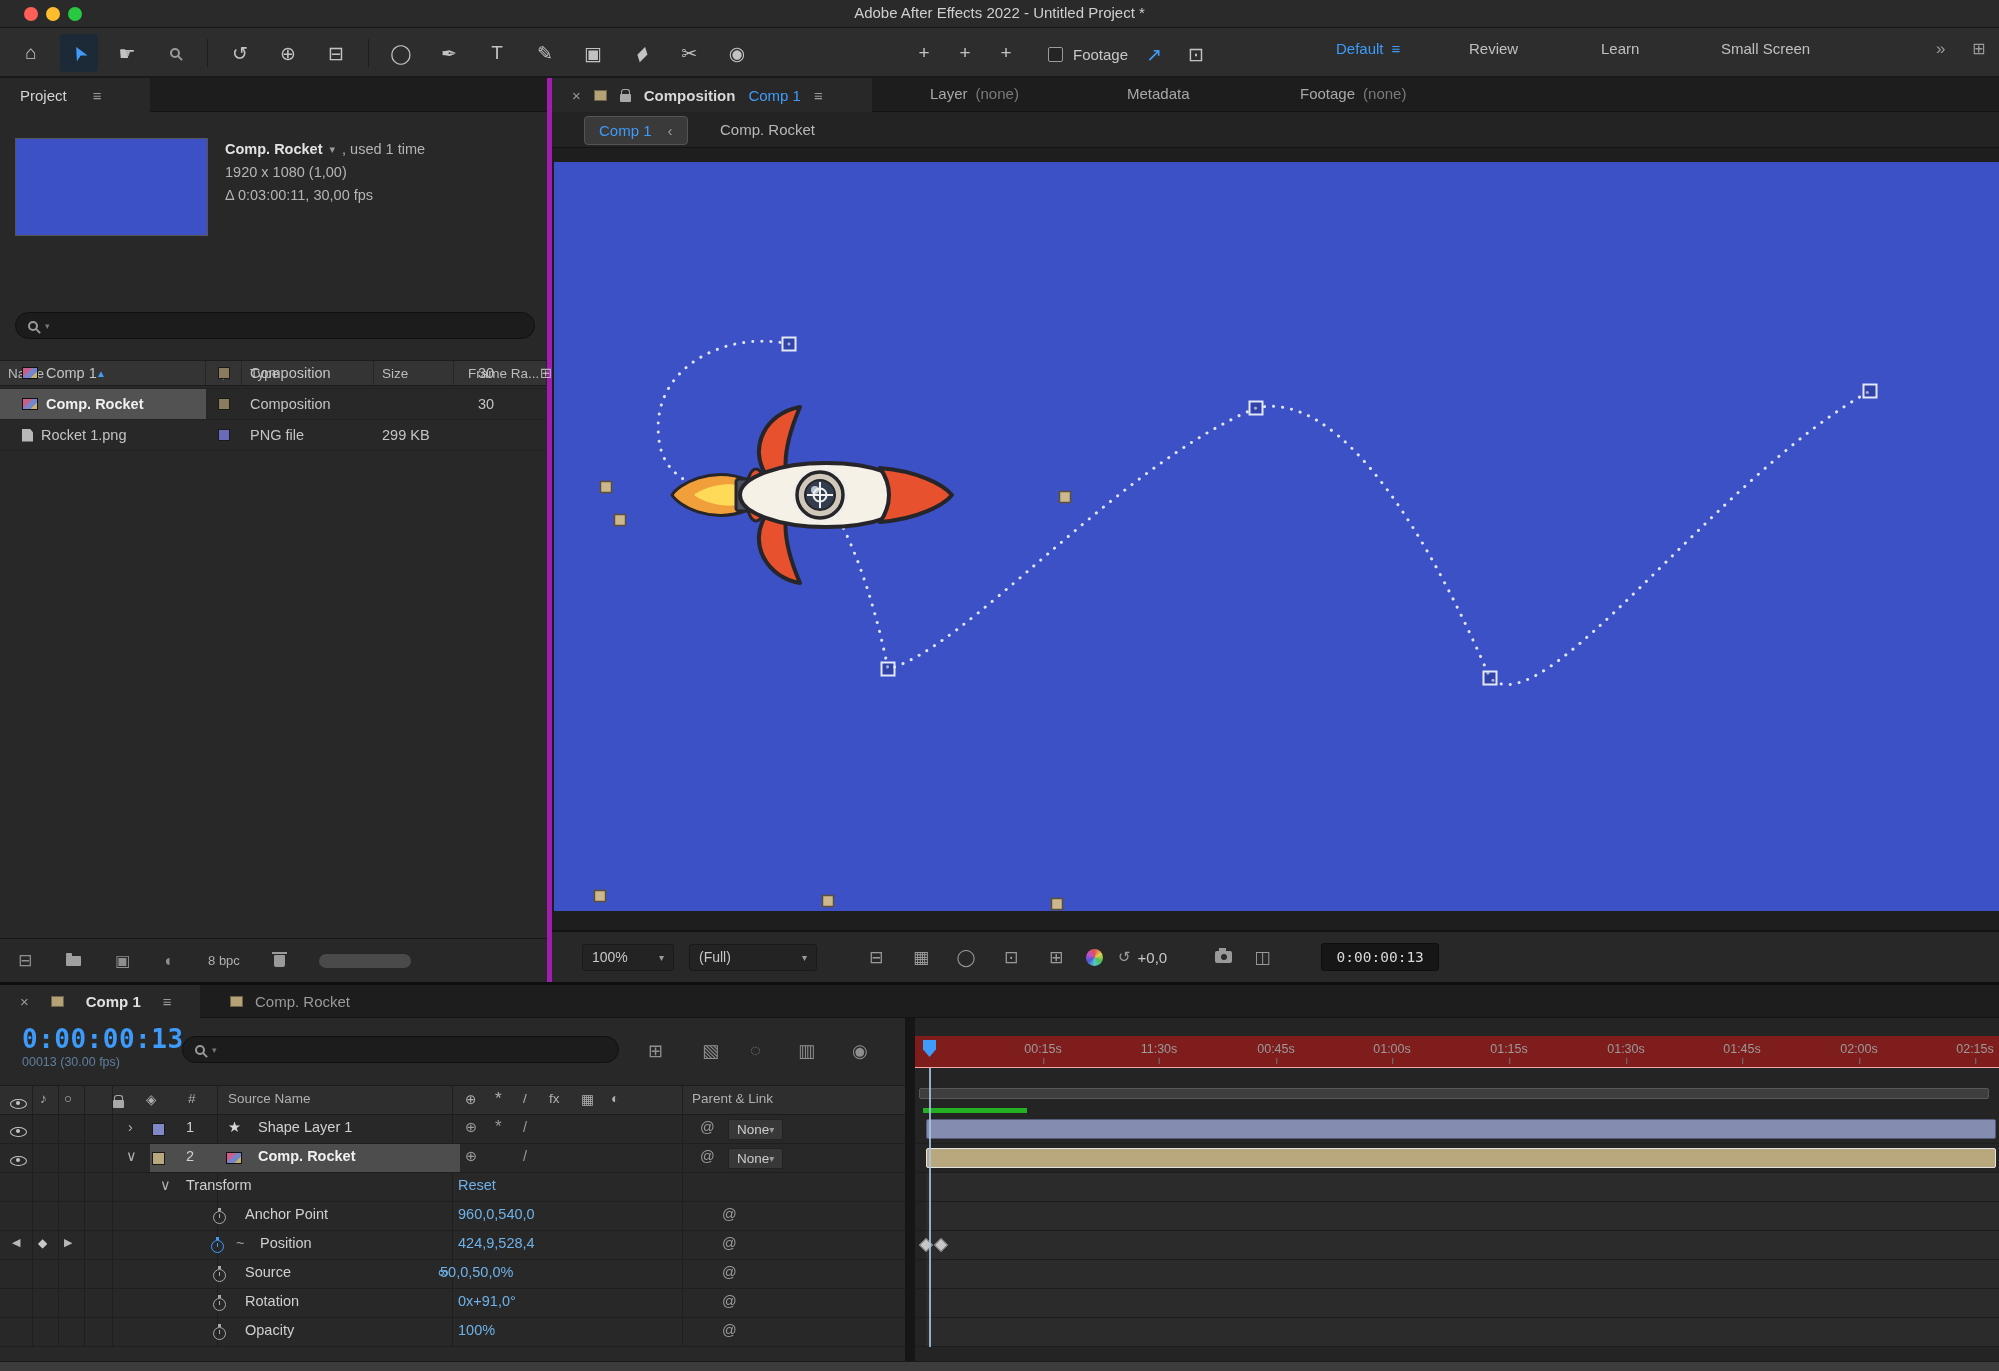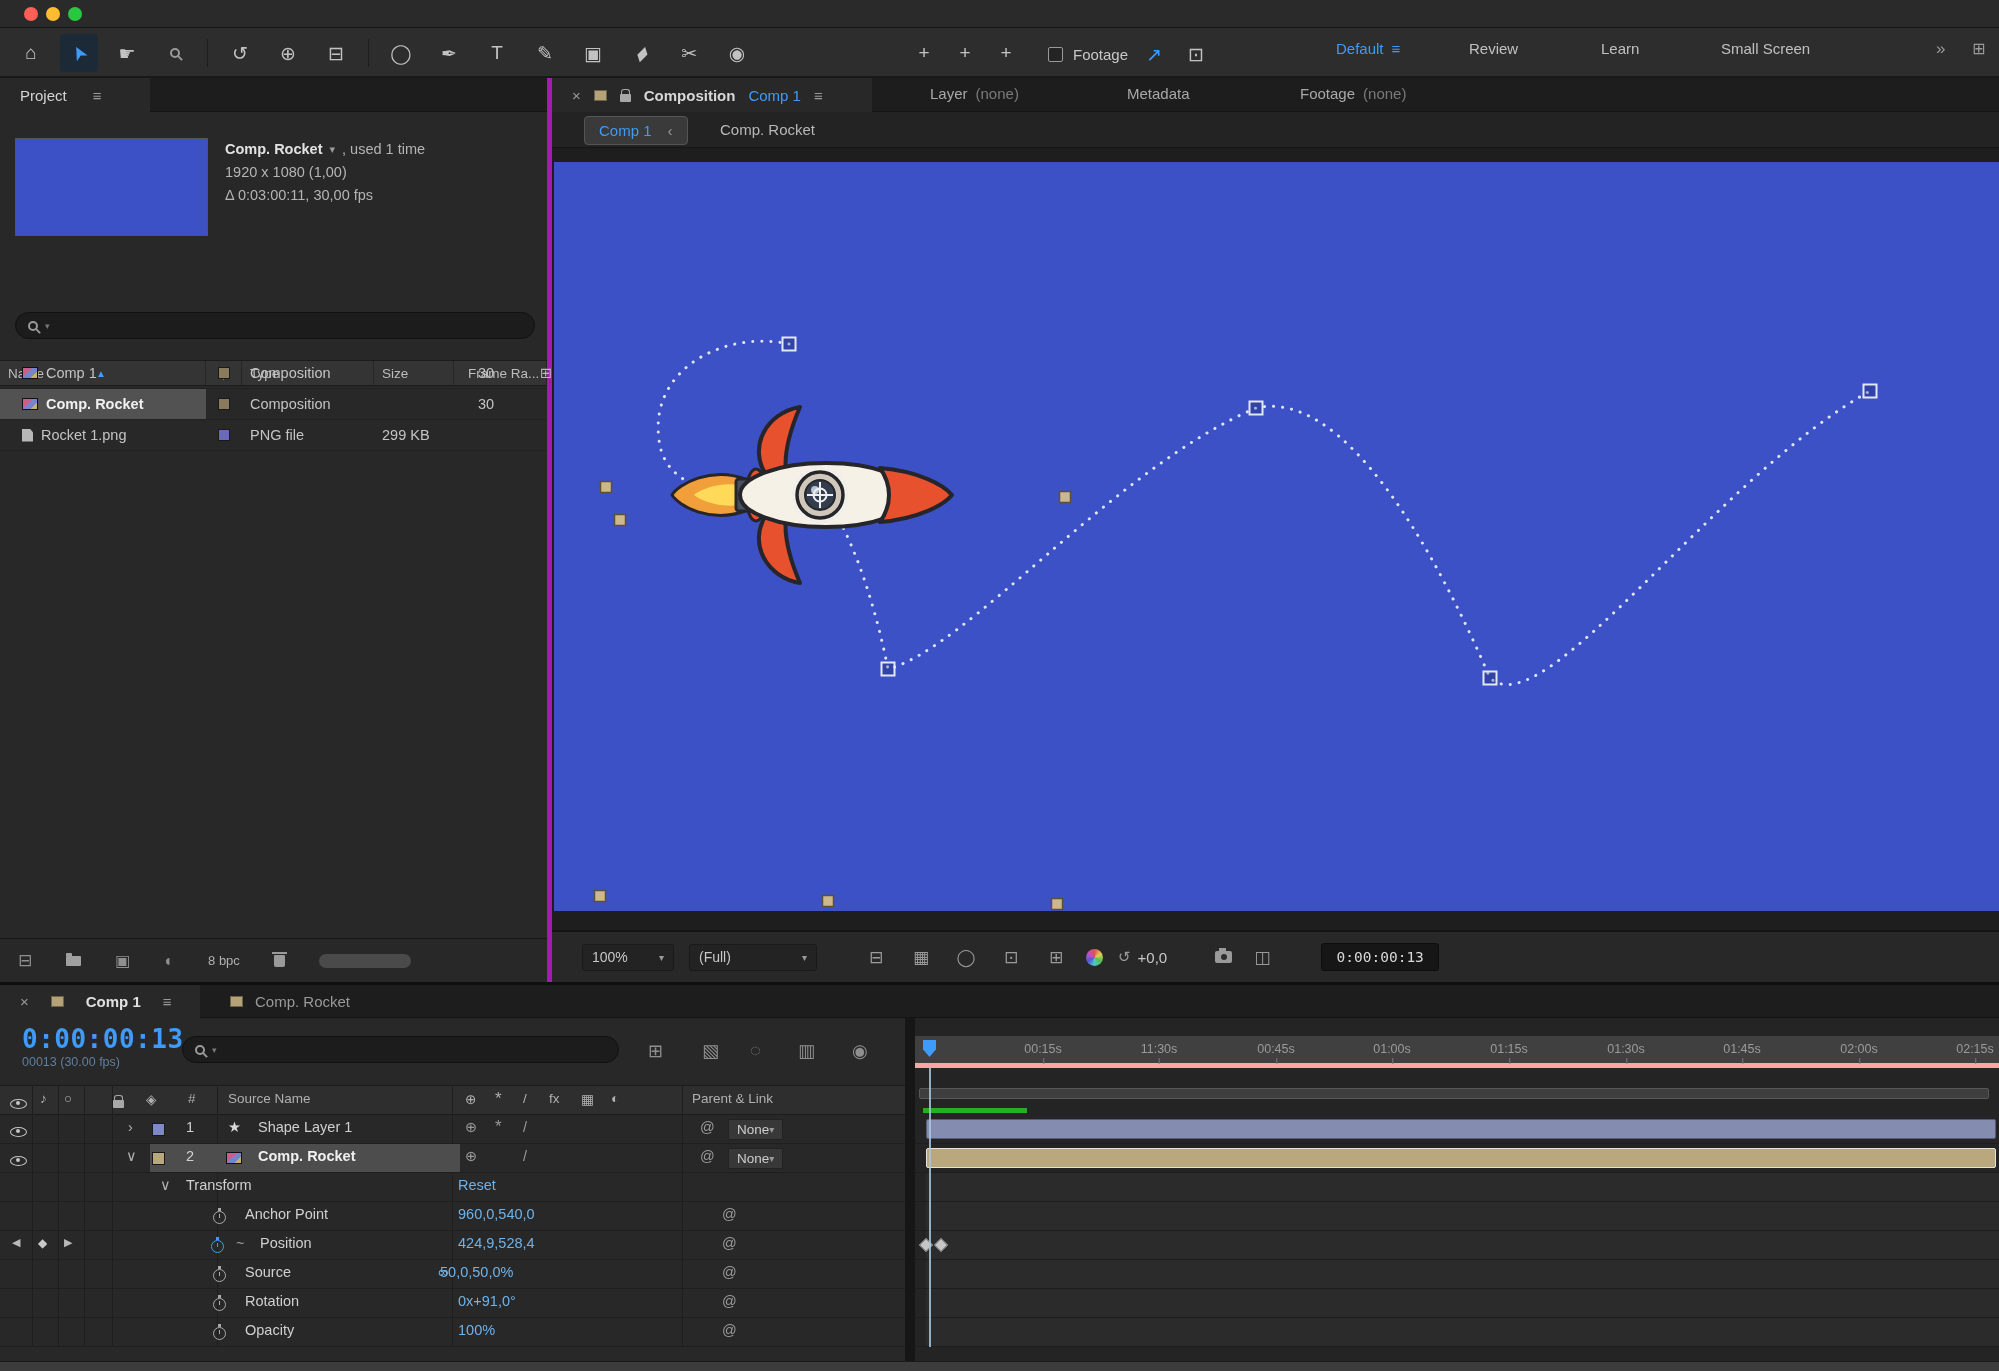--- a/index.html
+++ b/index.html
@@ -86,21 +86,21 @@
   .t-tab1{position:absolute;left:0;top:0;width:200px;height:33px;background:#282828;display:flex;align-items:center;gap:22px;padding-left:20px;color:#e0e0e0}
   .t-tab2{position:absolute;left:230px;top:0;height:33px;display:flex;align-items:center;gap:12px;color:#9a9a9a}
   .t-left{position:absolute;left:0;top:33px;width:905px;bottom:0;background:#282828}
   .t-right{position:absolute;left:915px;top:33px;right:0;bottom:0;background:#242424}
   .t-div{position:absolute;left:905px;top:33px;width:10px;bottom:0;background:#161616}
   .tc-big{color:var(--accent-blue);font-size:26px;font-weight:bold;font-family:"DejaVu Sans Mono",monospace;letter-spacing:.5px}
   .tc-sub{color:#5f7f9f;font-size:12.5px;margin-top:1px}
   .t-colhead{position:absolute;left:0;top:67px;right:0;height:30px;background:#2e2e2e;border-top:1px solid #1b1b1b;border-bottom:1px solid #1b1b1b;font-size:13.5px;color:#b0b0b0}
   .trow{position:absolute;left:0;right:0;height:29px;border-bottom:1px solid #1f1f1f;font-size:14.5px;color:#d0d0d0}
   .vline{position:absolute;width:1px;background:#1e1e1e;top:67px;height:262px}
-  .ruler{position:absolute;left:0;top:18px;right:0;height:32px;background:#404040;border-bottom:5px solid #fca5a5}
+  .ruler{position:absolute;left:0;top:18px;right:0;height:32px;background:#7f1d1d;border-bottom:1px solid #fca5a5}
   .tick{position:absolute;top:6px;color:#9a9a9a;font-size:12.5px;transform:translateX(-50%)}
   .tick::after{content:"";position:absolute;left:50%;bottom:-8px;width:1px;height:6px;background:#777}
   .workarea{position:absolute;left:4px;right:10px;top:70px;height:11px;background:#3e3e3e;border:1px solid #585858;border-radius:2px}
   .greenbar{position:absolute;left:8px;top:90px;width:104px;height:5px;background:var(--render-green)}
   .rrow{position:absolute;left:0;right:0;height:29px;border-bottom:1px solid #1d1d1d}
   .lavbar{position:absolute;left:11px;right:3px;top:4px;height:20px;background:var(--layer-bar-lavender);border:1px solid #565c78;border-radius:2px}
   .tanbar{position:absolute;left:11px;right:3px;top:4px;height:20px;background:var(--layer-bar-tan);border:1px solid #e2e2e2;border-radius:2px}
   .proparea{position:absolute;left:11px;right:0;top:0;bottom:0;background:#2b2b2b}
   .kfd{position:absolute;top:9px;width:10px;height:10px;background:#c6c6c6;border:1px solid #777;transform:rotate(45deg)}
   .ph-head{position:absolute;top:22px;width:13px;height:17px;background:var(--accent-blue);clip-path:polygon(0 0,100% 0,100% 55%,50% 100%,0 55%);z-index:6}
@@ -108,20 +108,21 @@
   .t-bottombar{position:absolute;left:0;right:0;bottom:0;height:10px;background:#3c3c3c;border-top:1px solid #1a1a1a}
   .ico-btn{display:flex;align-items:center;justify-content:center;color:#8f8f8f}
 </style>
 </head>
 <body>
 
 <div id="titlebar">
   <span class="tlight" style="left:24px;background:var(--traffic-red)"></span>
   <span class="tlight" style="left:46px;background:var(--traffic-yellow)"></span>
   <span class="tlight" style="left:68px;background:var(--traffic-green)"></span>
+  <span class="title">Adobe After Effects 2022 - Untitled Project *</span>
 </div>
 
 <div id="toolbar">
   <div class="tools">
     <span class="tool">
         <span>⌂</span>
       </span>
     <span class="tool sel">
         <span style="display:inline-block;transform:rotate(-118deg)">➤</span>
       </span>

